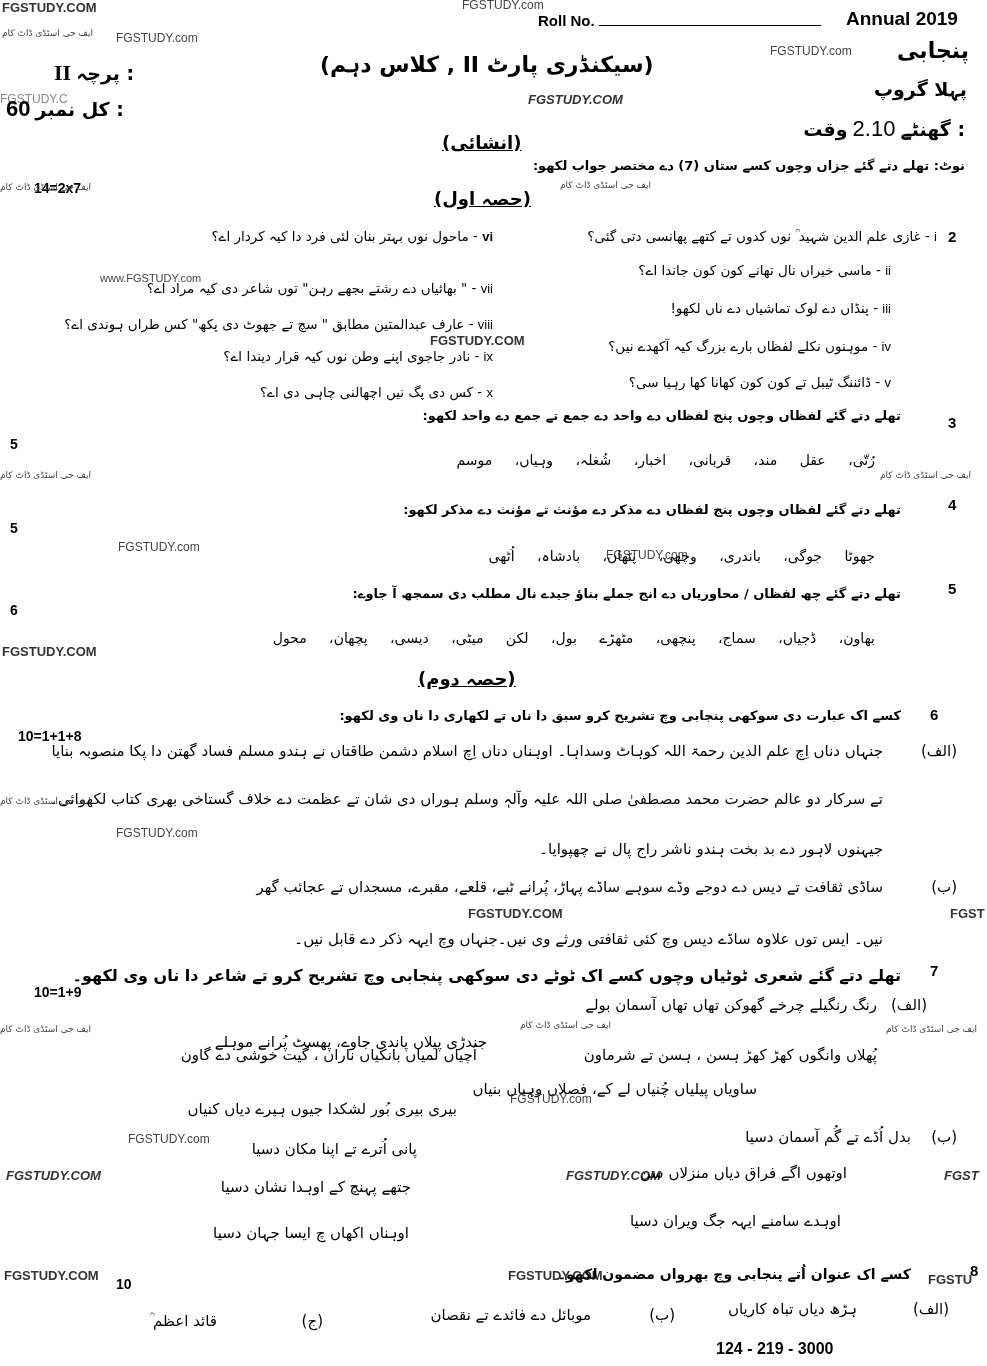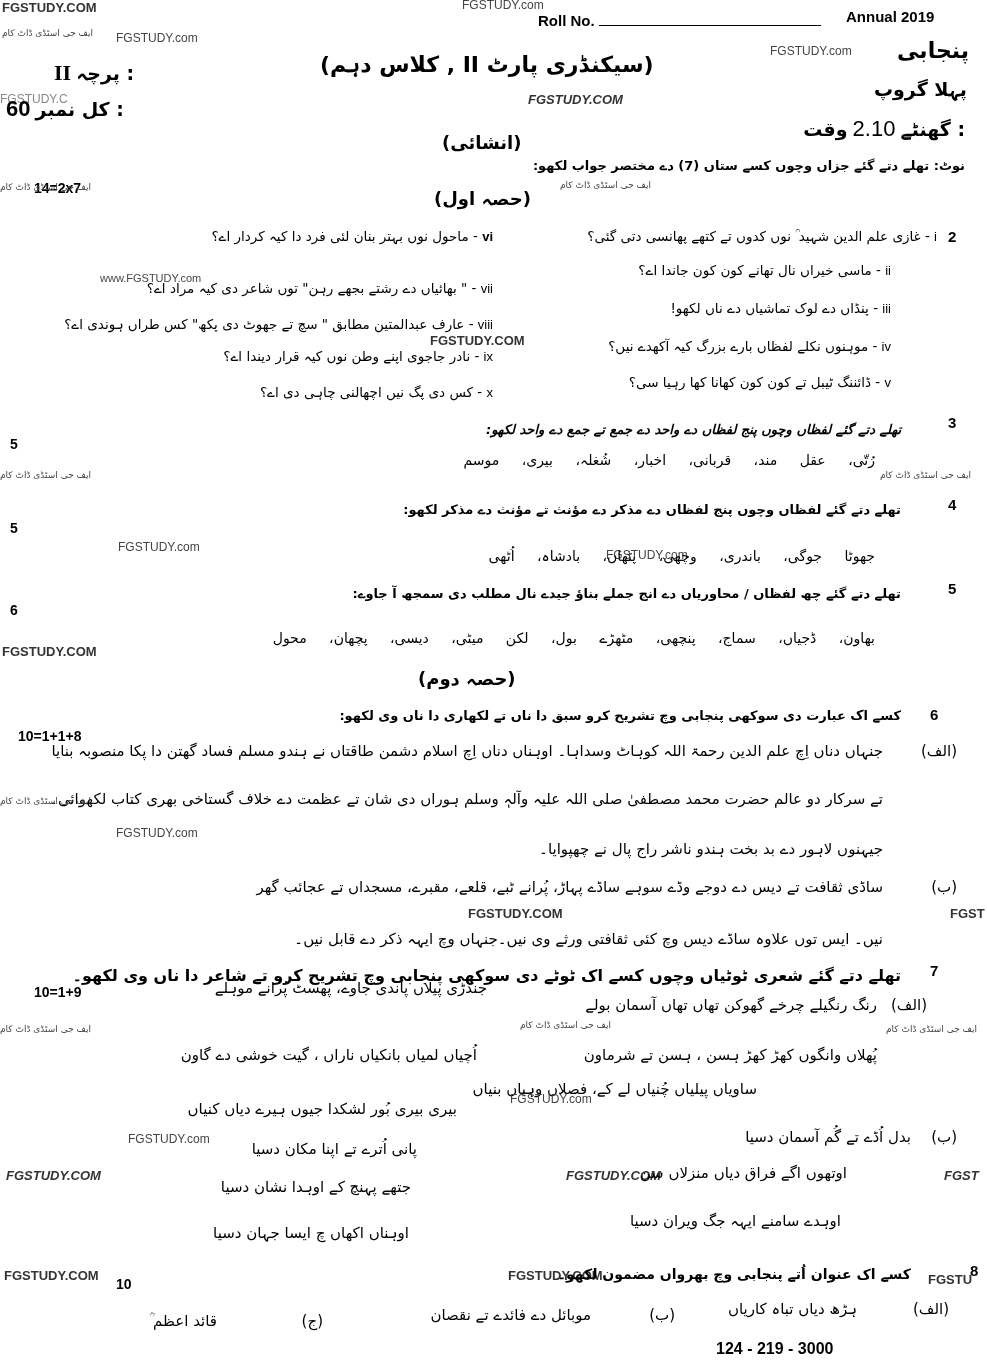--- a/index.html
+++ b/index.html
@@ -7,21 +7,21 @@
   body { position: relative; font-family: "DejaVu Sans", sans-serif; color: #000; }
   .abs { position: absolute; white-space: nowrap; }
   .ur { direction: rtl; font-family: "DejaVu Sans", sans-serif; }
   .wm { font-family: "Liberation Sans", sans-serif; font-weight: bold; font-size: 13px; color: #333; }
   .wm-light { font-family: "Liberation Sans", sans-serif; font-size: 12px; color: #444; }
   .wm-ital { font-family: "Liberation Sans", sans-serif; font-weight: bold; font-style: italic; font-size: 13px; color: #333; }
   .wm-urdu { font-size: 9px; color: #444; direction: rtl; }
   .hdr-en { font-family: "Liberation Sans", sans-serif; font-weight: bold; font-size: 15px; }
   .title { font-size: 22px; font-weight: bold; }
   .sub { font-size: 19px; font-weight: bold; }
-  .section-head { font-size: 18px; font-weight: bold; }
+  .section-head { font-size: 18px; font-weight: bold; text-decoration: underline; }
   .instr { font-size: 13px; font-weight: bold; }
   .qtext { font-size: 13.5px; }
   .qnum { font-family: "Liberation Sans", sans-serif; font-weight: bold; font-size: 15px; direction: ltr; }
   .roman { font-family: "Liberation Sans", sans-serif; font-size: 13px; direction: ltr; }
   .marks { font-family: "Liberation Sans", sans-serif; font-weight: bold; font-size: 14px; }
   .para { font-size: 15px; }
   .words { font-size: 14px; word-spacing: 18px; }
   .roll-line { display: inline-block; width: 222px; border-bottom: 1.5px solid #000; height: 12px; vertical-align: baseline; }
 </style>
 </head>
@@ -29,21 +29,21 @@
 
 <div class="abs wm" style="left:2px;top:0px;">FGSTUDY.COM</div>
 <div class="abs wm-light" style="left:462px;top:-2px;">FGSTUDY.com</div>
 <div class="abs wm-light" style="left:116px;top:31px;">FGSTUDY.com</div>
 <div class="abs wm-urdu" style="left:2px;top:28px;">ایف جی اسٹڈی ڈاٹ کام</div>
 
 <div class="abs hdr-en" style="left:538px;top:12px;">
   <span>Roll No.</span>
   <span class="roll-line"></span>
 </div>
-<div class="abs hdr-en" style="left:846px;top:8px;font-size:15px;">Annual 2019</div>
+<div class="abs hdr-en" style="left:846px;top:8px;font-size:19px;">Annual 2019</div>
 
 <div class="abs wm-light" style="left:770px;top:44px;">FGSTUDY.com</div>
 <div class="abs ur title" style="right:18px;top:38px;">پنجابی</div>
 <div class="abs ur sub" style="right:20px;top:78px;">پہلا گروپ</div>
 <div class="abs wm-ital" style="left:528px;top:92px;">FGSTUDY.COM</div>
 
 <div class="abs ur title" style="left:320px;top:52px;">(سیکنڈری پارٹ II , کلاس دہم)</div>
 
 <div class="abs" style="left:22px;top:60px;margin-left:32px;">
   <span class="hdr-en" style="font-size:22px;font-family:'Liberation Serif',serif;">II</span>
@@ -110,29 +110,29 @@
 <div class="abs ur qtext" style="right:494px;top:348px;">
   <span class="roman">ix</span> -
   <span>نادر جاجوی اپنے وطن نوں کیہ قرار دیندا اے؟</span>
 </div>
 <div class="abs ur qtext" style="right:494px;top:384px;">
   <span class="roman">x</span> -
   <span>کس دی پگ نیں اچھالنی چاہی دی اے؟</span>
 </div>
 
 <div class="abs qnum" style="left:948px;top:414px;">3</div>
-<div class="abs ur instr" style="right:86px;top:422px;font-style:italic;">تھلے دتے گئے لفظاں وچوں پنج لفظاں دے واحد دے جمع تے جمع دے واحد لکھو:</div>
+<div class="abs ur instr" style="right:86px;top:408px;">تھلے دتے گئے لفظاں وچوں پنج لفظاں دے واحد دے جمع تے جمع دے واحد لکھو:</div>
 <div class="abs marks" style="left:10px;top:436px;">5</div>
 <div class="abs ur words" style="right:112px;top:452px;">
   <span>رُتّی</span>،
   <span>عقل مند</span>،
   <span>قربانی</span>،
   <span>اخبار</span>،
   <span>شُغلہ</span>،
-  <span>بیری</span>،
+  <span>وہیاں</span>،
   <span>موسم</span>
 </div>
 <div class="abs wm-urdu" style="left:0px;top:470px;">ایف جی اسٹڈی ڈاٹ کام</div>
 <div class="abs wm-urdu" style="left:880px;top:470px;">ایف جی اسٹڈی ڈاٹ کام</div>
 
 <div class="abs qnum" style="left:948px;top:496px;">4</div>
 <div class="abs ur instr" style="right:86px;top:502px;">تھلے دتے گئے لفظاں وچوں پنج لفظاں دے مذکر دے مؤنث تے مؤنث دے مذکر لکھو:</div>
 <div class="abs marks" style="left:10px;top:520px;">5</div>
 <div class="abs wm-light" style="left:118px;top:540px;">FGSTUDY.com</div>
 <div class="abs wm-light" style="left:606px;top:548px;">FGSTUDY.com</div>
@@ -180,21 +180,21 @@
 <div class="abs wm" style="left:468px;top:906px;">FGSTUDY.COM</div>
 <div class="abs wm" style="left:950px;top:906px;">FGST</div>
 <div class="abs ur para" style="right:104px;top:930px;">نیں۔ ایس توں علاوہ ساڈے دیس وچ کئی ثقافتی ورثے وی نیں۔جنہاں وچ ایہہ ذکر دے قابل نیں۔</div>
 
 <div class="abs qnum" style="left:930px;top:962px;">7</div>
 <div class="abs ur instr" style="right:86px;top:966px;font-size:16px;">تھلے دتے گئے شعری ٹوٹیاں وچوں کسے اک ٹوٹے دی سوکھی پنجابی وچ تشریح کرو تے شاعر دا ناں وی لکھو۔</div>
 <div class="abs marks" style="left:34px;top:984px;">10=1+9</div>
 
 <div class="abs ur para" style="right:60px;top:996px;">(الف)</div>
 <div class="abs ur para" style="right:110px;top:996px;">رنگ رنگیلے چرخے گھوکن تھاں تھاں آسمان بولے</div>
-<div class="abs ur para" style="right:500px;top:979px;">جندڑی پیلاں پاندی جاوے، پھسٹ پُرانے موہلے</div>
+<div class="abs ur para" style="right:500px;top:1033px;">جندڑی پیلاں پاندی جاوے، پھسٹ پُرانے موہلے</div>
 <div class="abs wm-urdu" style="left:0px;top:1024px;">ایف جی اسٹڈی ڈاٹ کام</div>
 <div class="abs wm-urdu" style="left:520px;top:1020px;">ایف جی اسٹڈی ڈاٹ کام</div>
 <div class="abs wm-urdu" style="left:886px;top:1024px;">ایف جی اسٹڈی ڈاٹ کام</div>
 <div class="abs ur para" style="right:510px;top:1046px;">اُچیاں لمیاں بانکیاں ناراں ، گیت خوشی دے گاون</div>
 <div class="abs ur para" style="right:110px;top:1046px;">پُھلاں وانگوں کھڑ کھڑ ہسن ، ہسن تے شرماون</div>
 <div class="abs ur para" style="right:230px;top:1080px;">ساویاں پیلیاں چُنیاں لے کے، فصلاں وہیاں بنیاں</div>
 <div class="abs wm-light" style="left:510px;top:1092px;">FGSTUDY.com</div>
 <div class="abs ur para" style="right:530px;top:1100px;">بیری بیری بُور لشکدا جیوں ہیرے دیاں کنیاں</div>
 
 <div class="abs wm-light" style="left:128px;top:1132px;">FGSTUDY.com</div>

